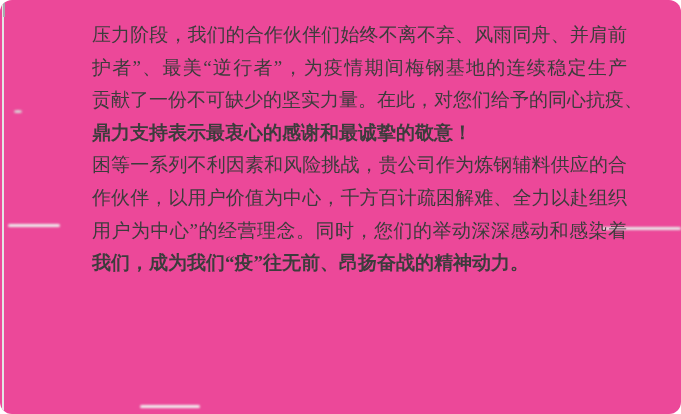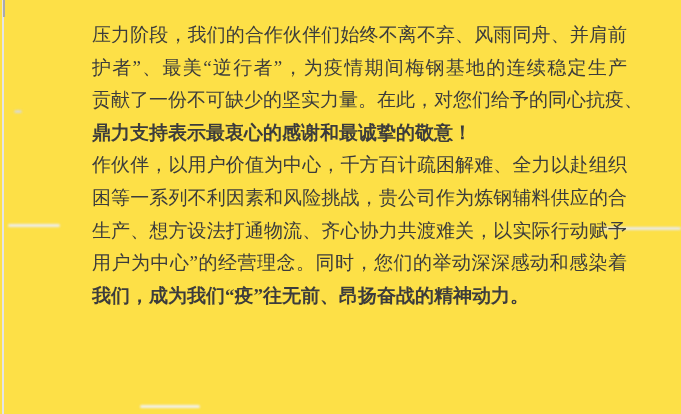--- a/index.html
+++ b/index.html
@@ -98,32 +98,31 @@
     width: 60px;
     height: 3px;
     background: #f0f0ef;
     border-radius: 2px;
     filter: blur(1px);
   }
 </style>
 </head>
 <body>
 
-<div class="page" style="background: #fde047;">
+<div class="page" style="background: #ec4899; border-radius: 12px;">
   <div class="scan-edge-full"></div>
   <div class="scan-edge-top"></div>
   <div class="scan-smudge-a"></div>
   <div class="scan-smudge-b"></div>
   <div class="scan-streak-right"></div>
   <div class="scan-smudge-c"></div>
 
   <div class="letter-body" style="color: rgb(60, 60, 60);">
       <div class="line">压力阶段，我们的合作伙伴们始终不离不弃、风雨同舟、并肩前</div>
       <div class="line">护者”、最美“逆行者”，为疫情期间梅钢基地的连续稳定生产</div>
       <div class="line">贡献了一份不可缺少的坚实力量。在此，对您们给予的同心抗疫、</div>
       <div class="line para-end">鼎力支持表示最衷心的感谢和最诚挚的敬意！</div>
+      <div class="line">困等一系列不利因素和风险挑战，贵公司作为炼钢辅料供应的合</div>
       <div class="line">作伙伴，以用户价值为中心，千方百计疏困解难、全力以赴组织</div>
-      <div class="line">困等一系列不利因素和风险挑战，贵公司作为炼钢辅料供应的合</div>
-      <div class="line">生产、想方设法打通物流、齐心协力共渡难关，以实际行动赋予</div>
       <div class="line">用户为中心”的经营理念。同时，您们的举动深深感动和感染着</div>
       <div class="line para-end">我们，成为我们“疫”往无前、昂扬奋战的精神动力。</div>
     </div>
 </div>
 
 </body></html>

